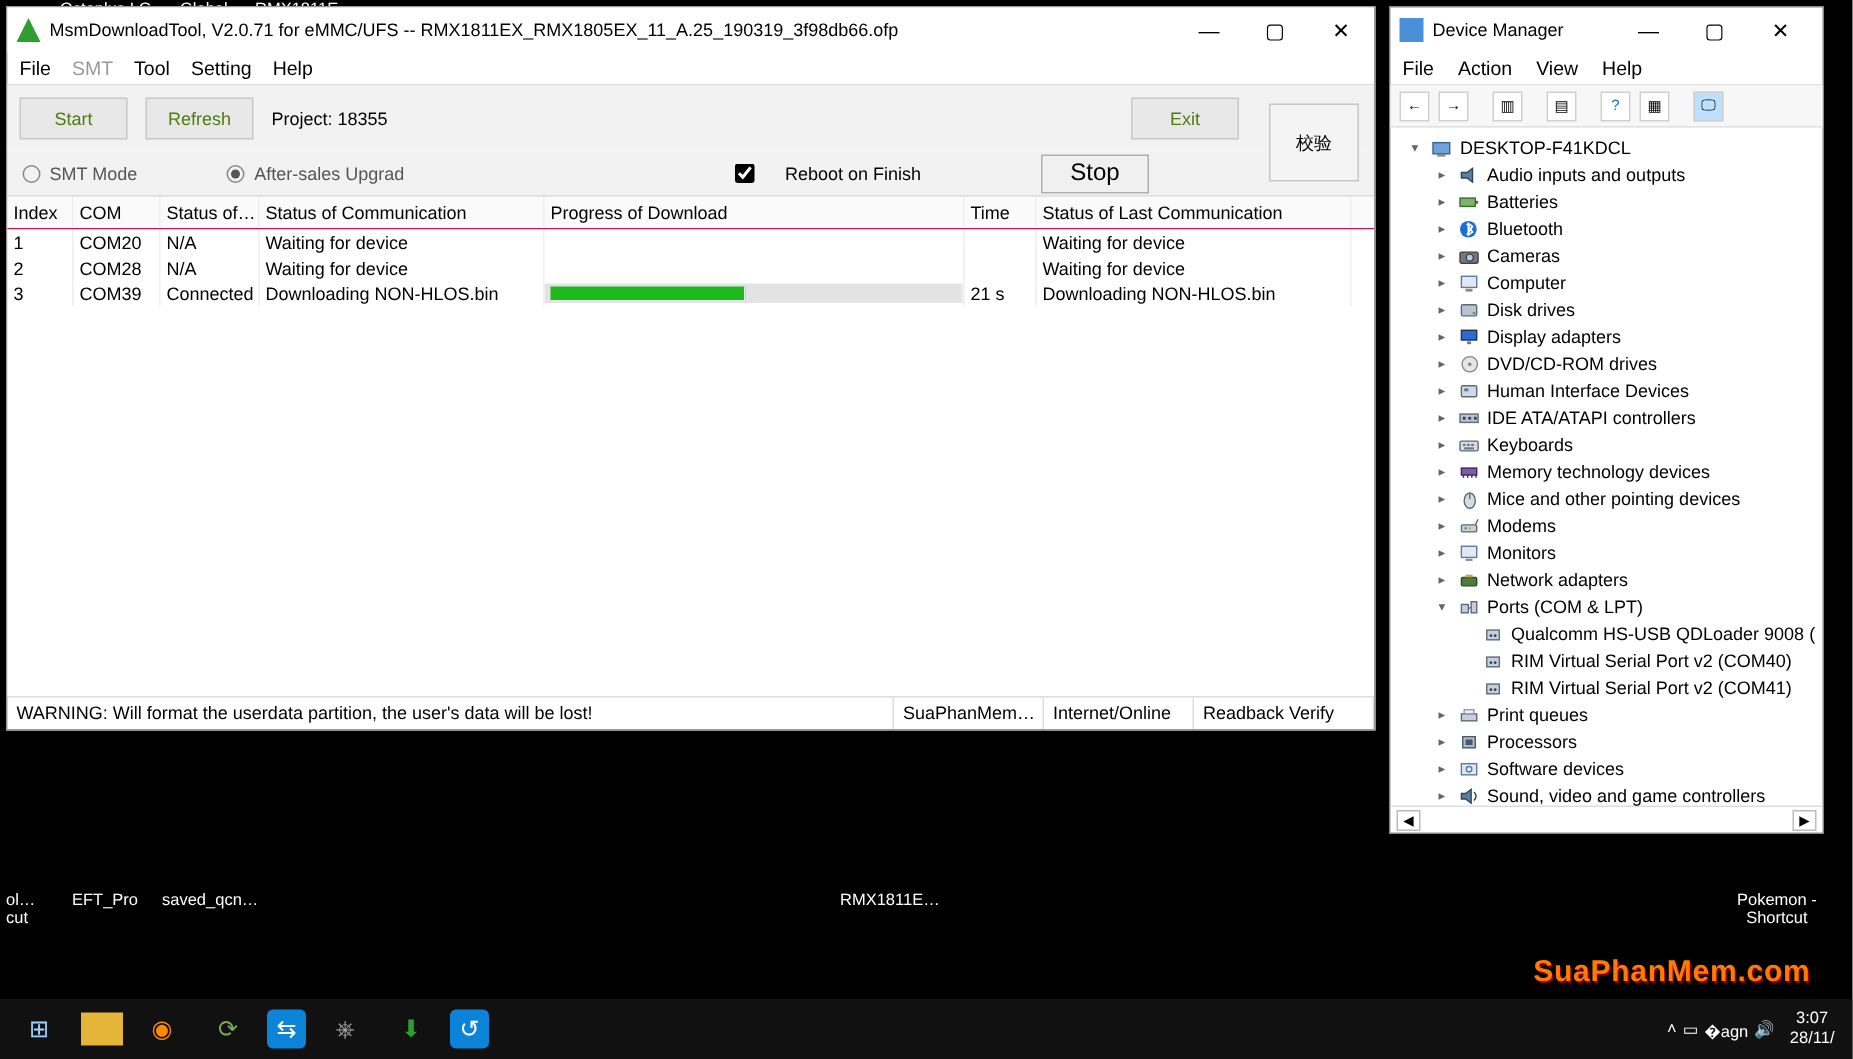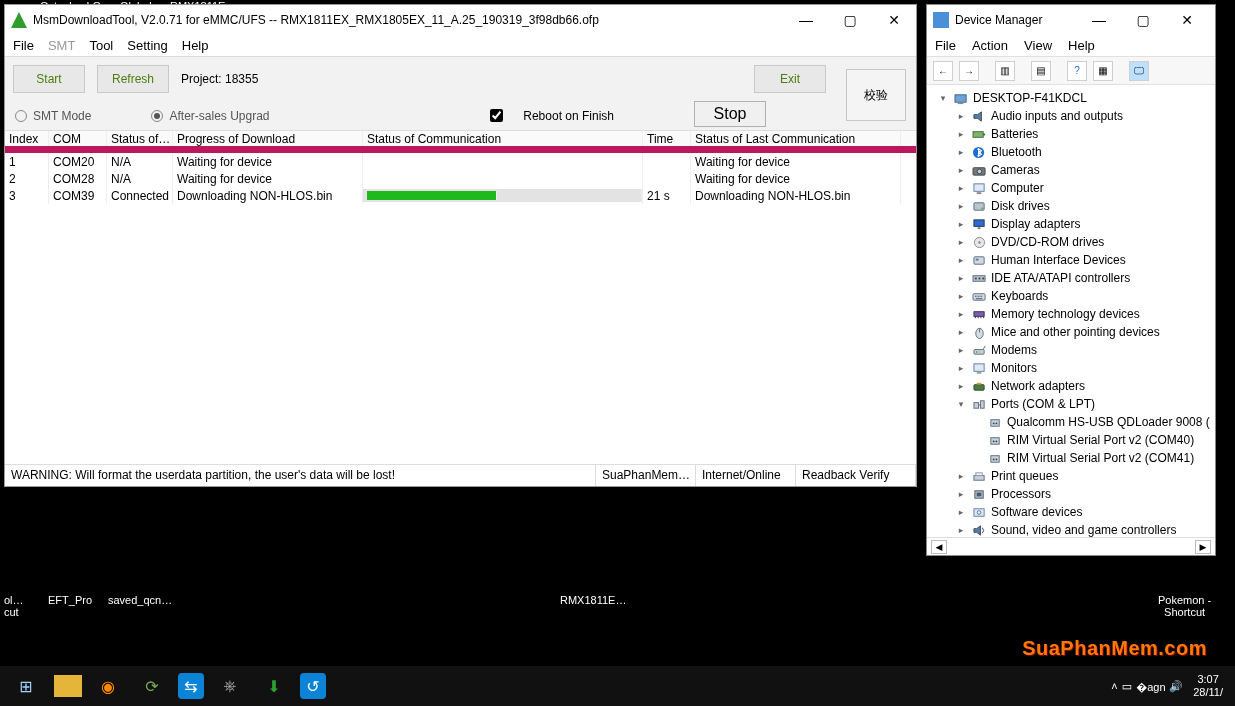--- a/index.html
+++ b/index.html
@@ -21,27 +21,27 @@
 .menu-item.dim { color: #999; }
 
 .toolbar { height: 44px; background: #f2f2f2; display: flex; align-items: center; padding: 0 8px; gap: 12px; position: relative; }
 .tb-btn { min-width: 72px; height: 28px; background: #e8e8e8; border: 1px solid #c9c9c9; color:#4d7c0f; font-size:12px; display:flex; align-items:center; justify-content:center; }
 .project-label { font-size:12px; }
 .reboot { margin-left:auto; display:flex; align-items:center; gap:20px; font-size:12px; }
 .reboot input { accent-color:#000; }
 .stop-btn { min-width:72px; height:26px; border:1px solid #b0b0b0; background:#f0f0f0; font-size:16px; cursor:pointer; }
 .big-btn { position:absolute; right:10px; top:12px; width:60px; height:52px; border:1px solid #c7c7c7; background:#f4f4f4; display:flex; align-items:center; justify-content:center; font-size:12px; }
 
-.radio-row { height: 30px; background:#f2f2f2; display:flex; padding:0 10px; gap:60px; border-bottom:1px solid #ddd;}
+.radio-row { height: 30px; background:#f2f2f2; display:flex; align-items:center; padding:0 10px; gap:60px; border-bottom:1px solid #ddd;}
 .radio-opt { display:flex; align-items:center; gap:6px; font-size:12px; color:#555;}
 .radio-circle { width:12px; height:12px; border:1px solid #888; border-radius:50%; display:inline-block; }
 .radio-circle.checked::after{content:"";display:block;width:6px;height:6px;border-radius:50%;background:#555;margin:2px;}
 
 .grid-header, .grid-row { display:grid; grid-template-columns: 44px 58px 66px 190px 280px 48px 210px; align-items:center; font-size:12px; }
-.grid-header { height:22px; background:#fafafa; border-bottom:7px solid #be185d; }
+.grid-header { height:22px; background:#fafafa; border-bottom:1px solid #be185d; }
 .grid-header div, .grid-row div { padding: 2px 4px; white-space:nowrap; overflow:hidden; text-overflow:ellipsis; border-right:1px solid #eee; height:100%; display:flex; align-items:center;}
 .grid-body { flex:1; overflow:hidden; background:#fff; }
 .grid-row { height:17px; }
 .progress-cell { padding:2px 0 !important; }
 .progress-bar { width:100%; height:12px; background:#e3e3e3; position:relative; }
 .progress-fill { height:100%; background:#1db91d; }
 
 .statusbar { height:22px; border-top:1px solid #ddd; display:grid; grid-template-columns: 1fr 100px 100px 120px; font-size:12px; }
 .statusbar div { padding:3px 6px; border-right:1px solid #ddd; white-space:nowrap; overflow:hidden; }
 
@@ -127,22 +127,22 @@
       <button class="stop-btn" style="margin-left:20px;">Stop</button>
       <div style="width:80px"></div>
     </div>
     <div class="big-btn">校验</div>
   </div>
 
   <div class="grid-header">
     <div>Index</div>
     <div>COM</div>
     <div>Status of…</div>
+    <div>Status of Communication</div>
     <div>Progress of Download</div>
-    <div>Status of Communication</div>
     <div>Time</div>
     <div>Status of Last Communication</div>
   </div>
 
   <div class="grid-body" id="grid-body">
       <div class="grid-row">
         <div>1</div>
         <div>COM20</div>
         <div>N/A</div>
         <div>Waiting for device</div>

